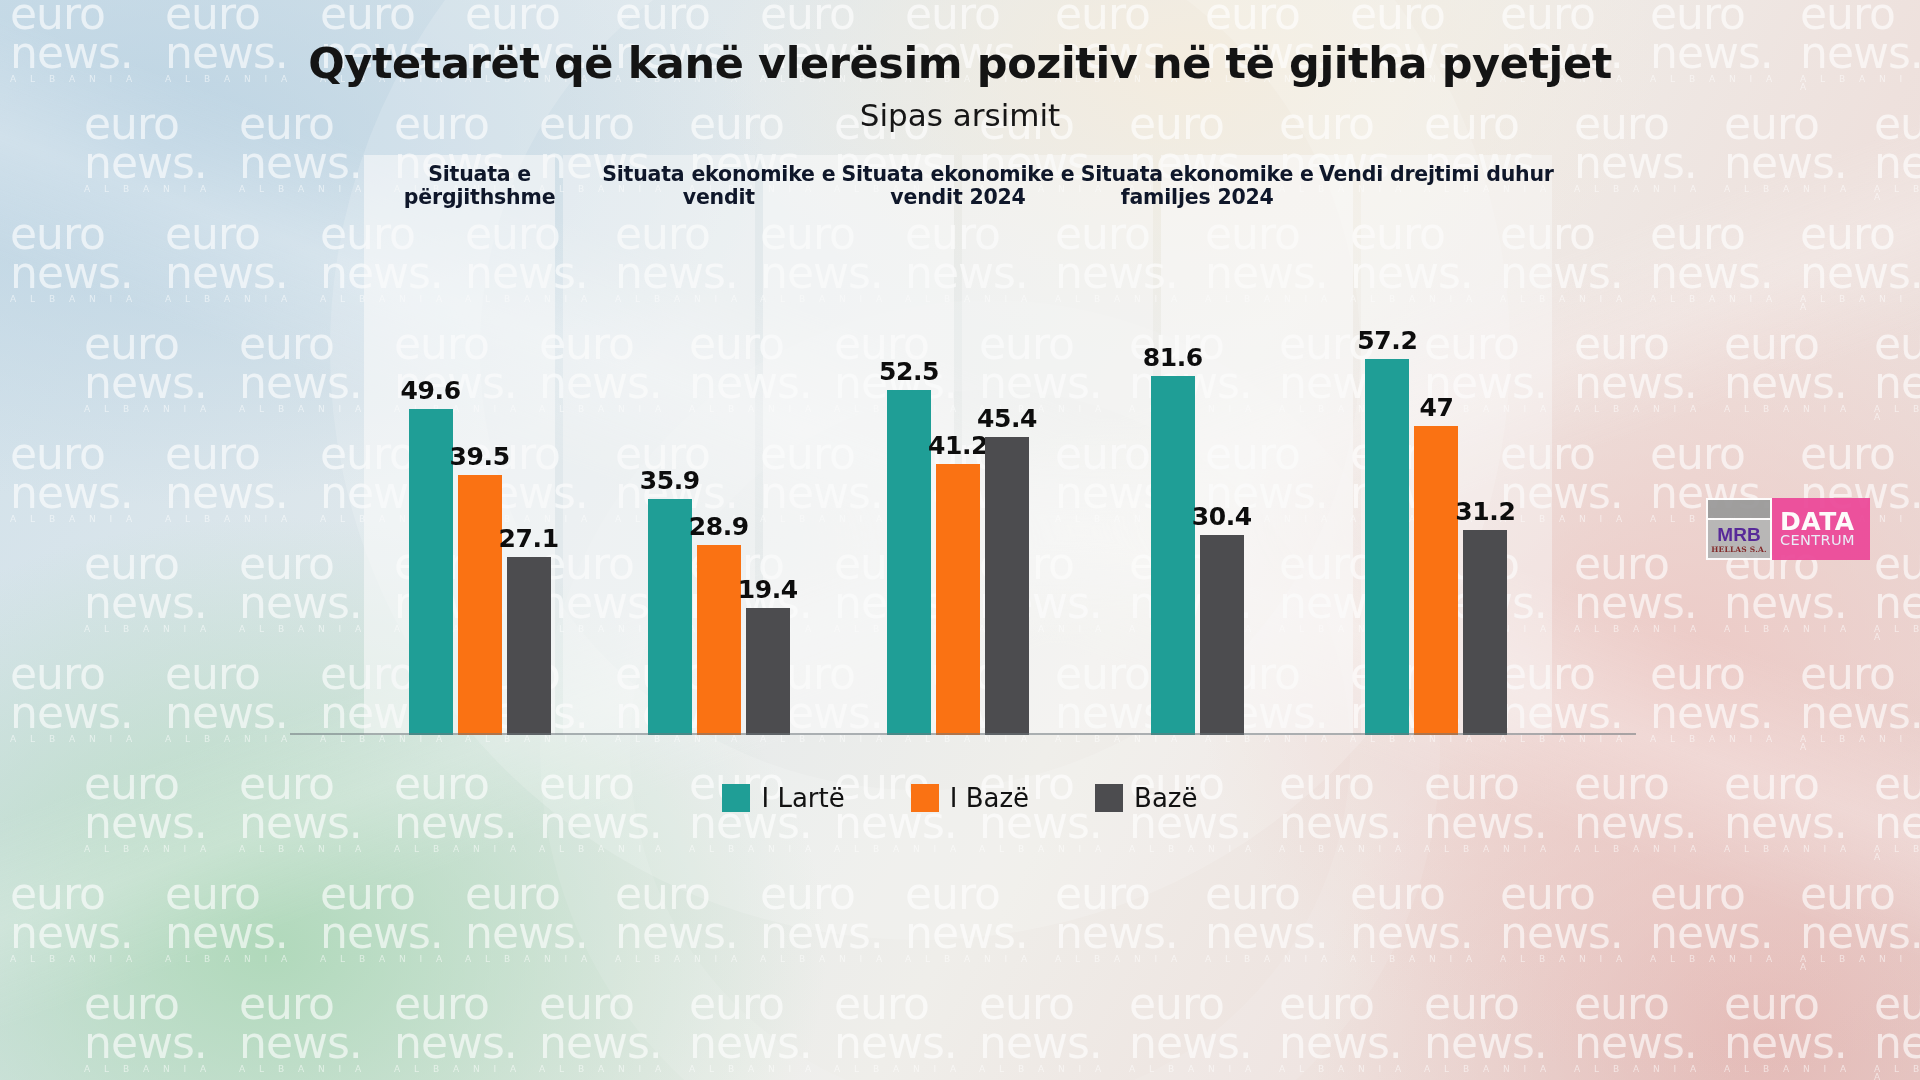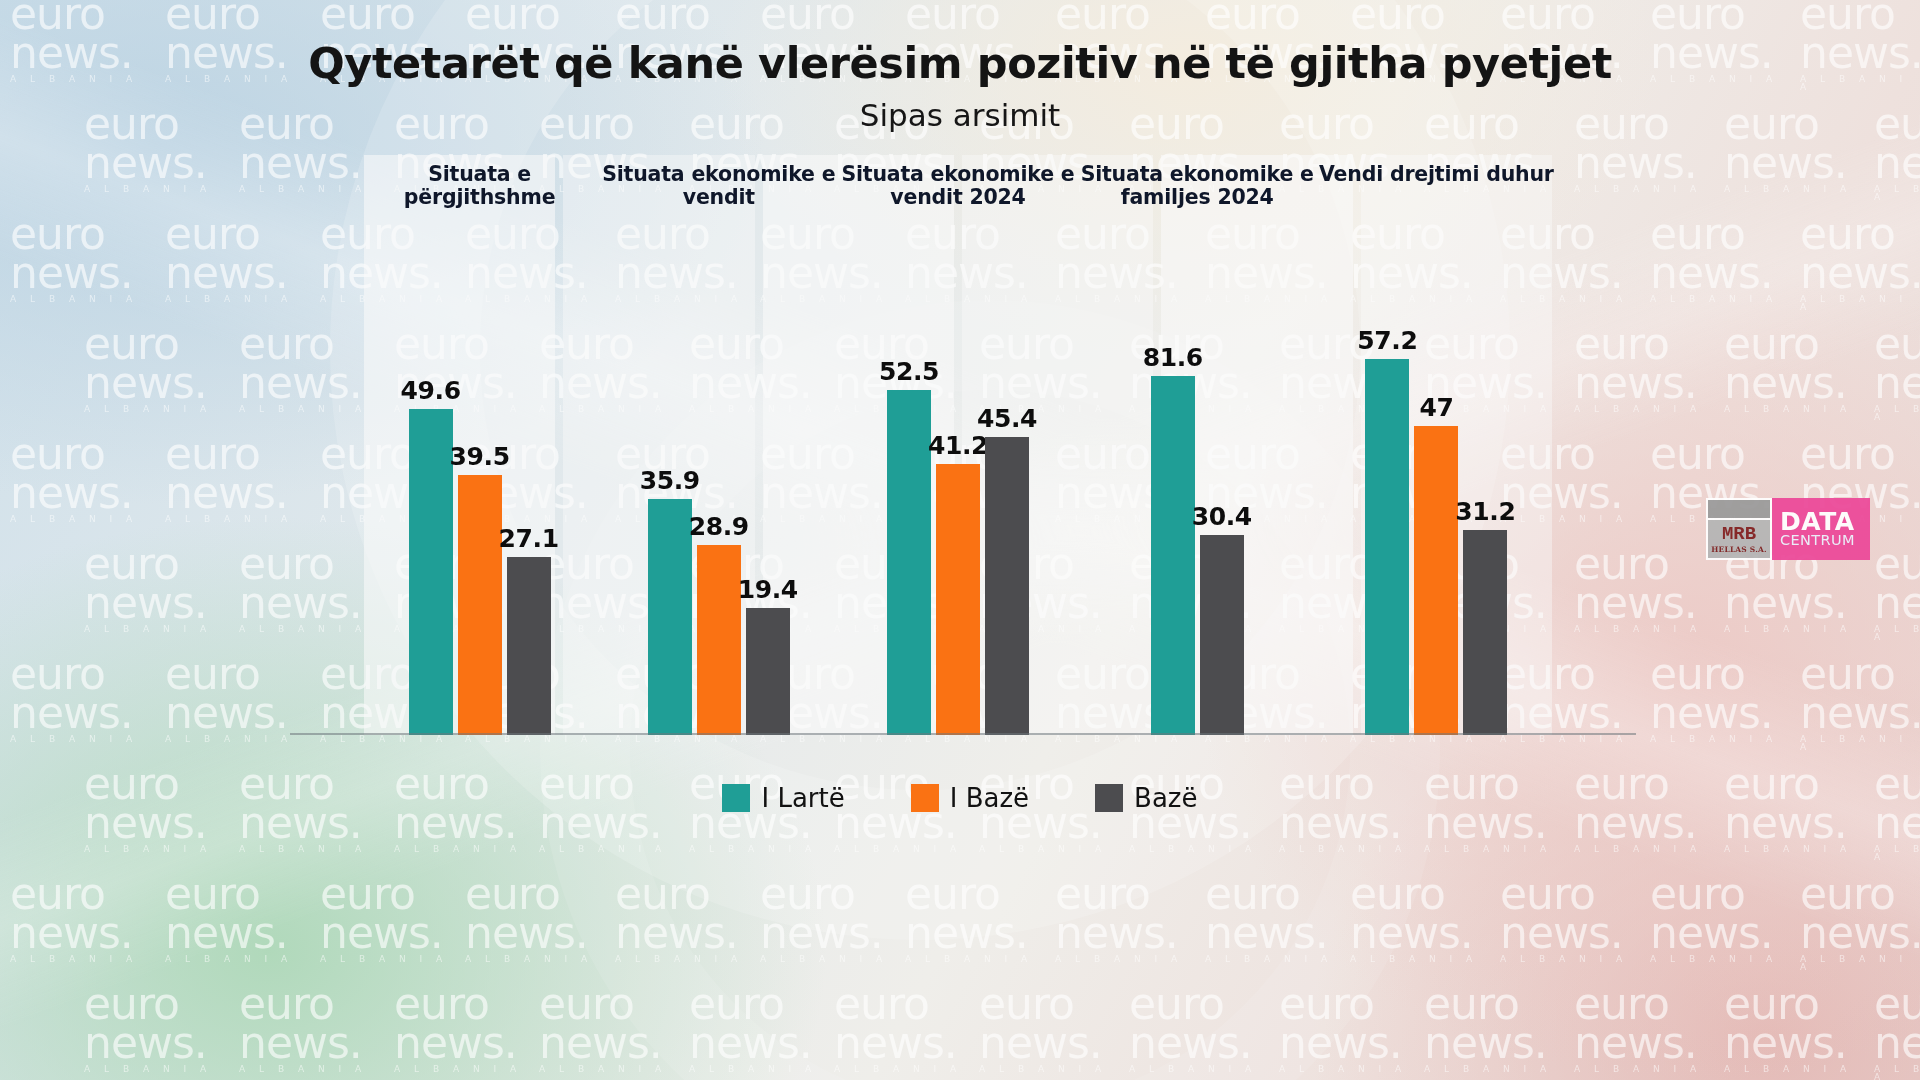--- a/index.html
+++ b/index.html
@@ -216,24 +216,24 @@
   #mrb-body {
     flex: 1;
     background: #b5b5b5;
     margin: 0 2px 2px 2px;
     display: flex;
     flex-direction: column;
     align-items: center;
     justify-content: center;
   }
   #mrb-word {
-    font-family: Liberation Mono, monospace;
+    font-family: Liberation Sans, sans-serif;
     font-weight: 700;
     font-size: 19px;
-    color: #7f1d1d;
+    color: #4c1d95;
     line-height: 1;
   }
   #mrb-sub {
     font-family: "DejaVu Serif", "Liberation Serif", serif;
     font-weight: 700;
     font-size: 7.5px;
     color: #7a1b1b;
     line-height: 1;
     margin-top: 2px;
     letter-spacing: 0.2px;

